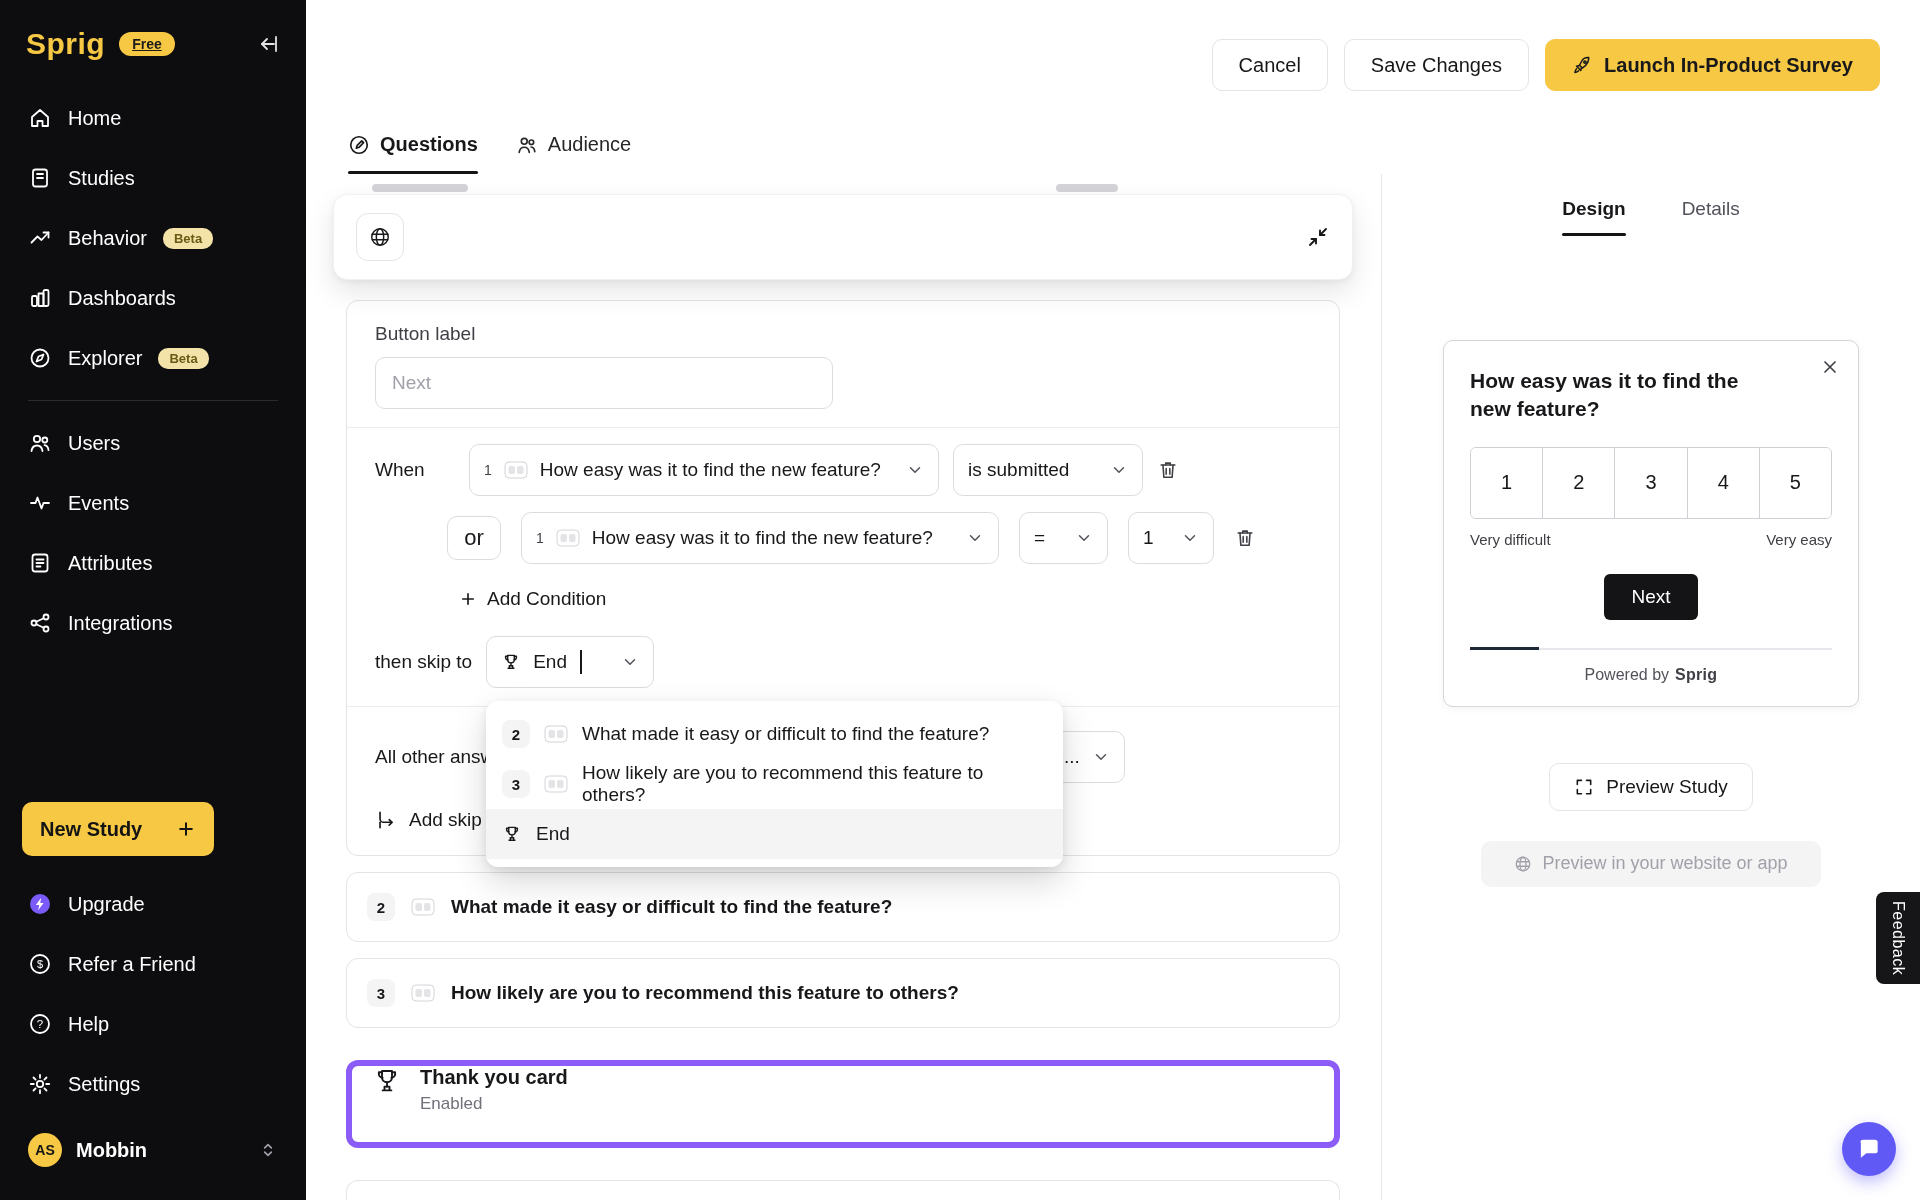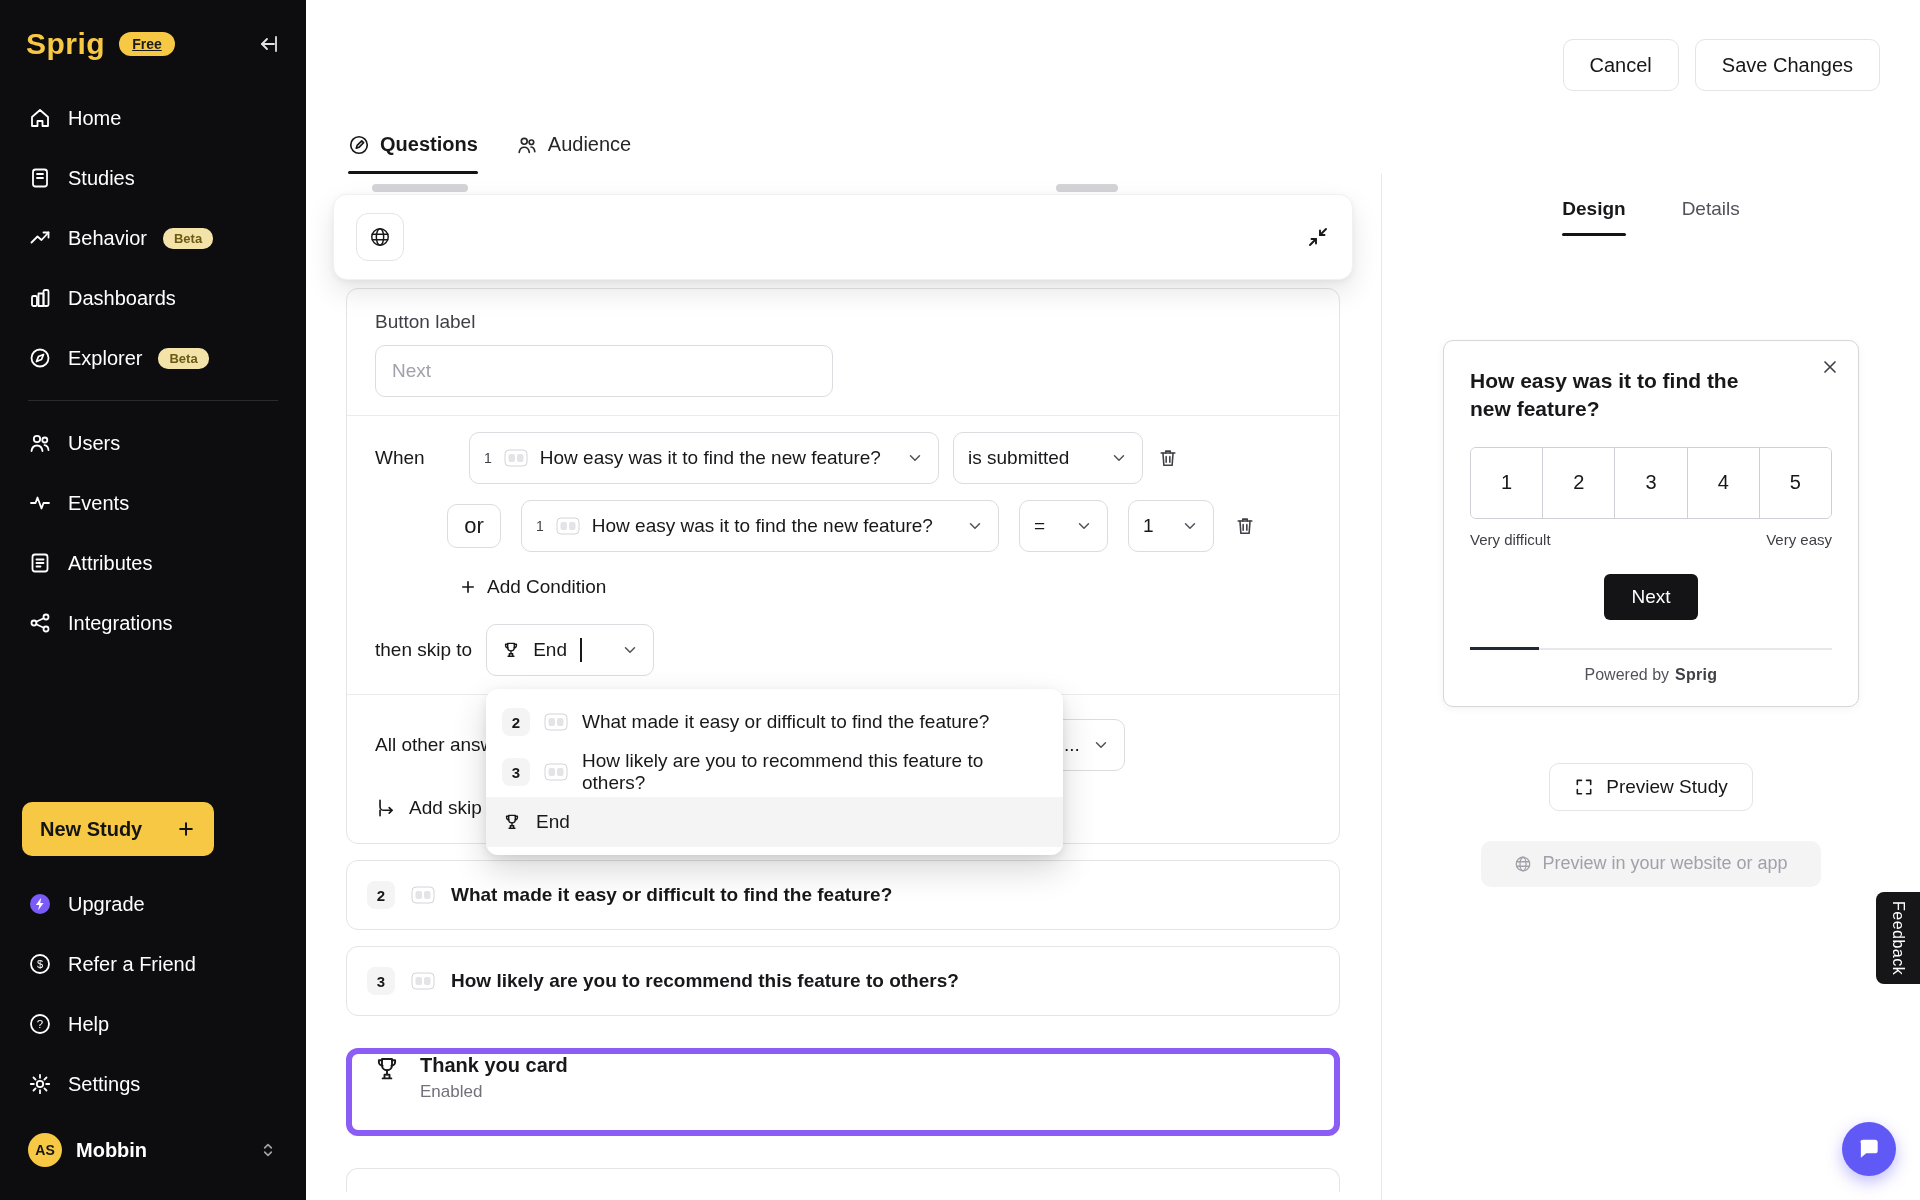--- a/index.html
+++ b/index.html
@@ -70,21 +70,21 @@
     display:flex; align-items:center; padding:0 22px; gap:18px; position:relative; z-index:3;
   }
   .add-q-btn {
     height:52px; background:#f6c843; border:none; border-radius:10px; cursor:pointer;
     font-family:inherit; font-size:20px; font-weight:bold; color:#141414;
     display:flex; align-items:center; gap:14px; padding:0 20px;
   }
   .globe-btn { width:48px; height:48px; border:1px solid #e4e4e7; border-radius:12px; background:#fff; display:flex; align-items:center; justify-content:center; cursor:pointer; color:#18181b; }
   .collapse-corner { margin-left:auto; color:#18181b; cursor:pointer; }
 
-  .q1-card { margin-top:8px; background:#fff; border:1px solid #e4e4e7; border-radius:12px; padding:16px 28px 24px; position:relative; z-index:1; }
+  .q1-card { margin-top:20px; background:#fff; border:1px solid #e4e4e7; border-radius:12px; padding:16px 28px 24px; position:relative; z-index:1; }
   .field-label { font-size:19px; color:#3f3f46; margin:6px 0 12px; }
   .text-input { width:458px; height:52px; border:1px solid #dcdce0; border-radius:10px; padding:0 16px; font-family:inherit; font-size:19px; color:#18181b; outline:none; }
   .text-input::placeholder { color:#a1a1aa; }
   .hr { height:1px; background:#ececee; margin:18px -28px 0; }
 
   .logic-row { display:flex; align-items:center; gap:14px; margin-top:16px; }
   .logic-label { font-size:19px; color:#18181b; width:80px; flex-shrink:0; }
   .sel {
     display:inline-flex; align-items:center; gap:12px; height:52px; background:#fff;
     border:1px solid #dcdce0; border-radius:10px; padding:0 14px; font-size:19px; color:#18181b; cursor:pointer;
@@ -331,20 +331,31 @@
 <div class="main">
 
   <header class="header">
     <div class="header-actions">
       <button class="btn">
           <span>Cancel</span>
         </button>
       <button class="btn">
           <span>Save Changes</span>
         </button>
+      <button class="btn btn-launch">
+        <span>
+            <svg width="20" height="20" viewBox="0 0 24 24" fill="none" stroke="currentColor" stroke-width="1.8" stroke-linecap="round" stroke-linejoin="round">
+              <path d="M14.5 4c2.5-1.2 5.5-1 5.5-1s.2 3-1 5.5c-1.2 2.6-3.5 5.3-6.6 7.2L9 12.3C10.9 9.2 12 5.2 14.5 4z"></path>
+              <circle cx="15.5" cy="8.5" r="1.4"></circle>
+              <path d="M9 12.5l-3.5 1L8 16l2.5 2.5 1-3.5"></path>
+              <path d="M5.5 16.5c-1.5 1.5-2 4.5-2 4.5s3-.5 4.5-2"></path>
+            </svg>
+          </span>
+        <span>Launch In-Product Survey</span>
+      </button>
     </div>
   </header>
 
   <div class="tabs-row">
     <div class="tab active">
       <span>
           <svg width="22" height="22" viewBox="0 0 24 24" fill="none" stroke="currentColor" stroke-width="1.8" stroke-linecap="round" stroke-linejoin="round">
             <circle cx="12" cy="12" r="9"></circle>
             <path d="M9 15.5l1-3 5-5 2 2-5 5z"></path>
           </svg>

